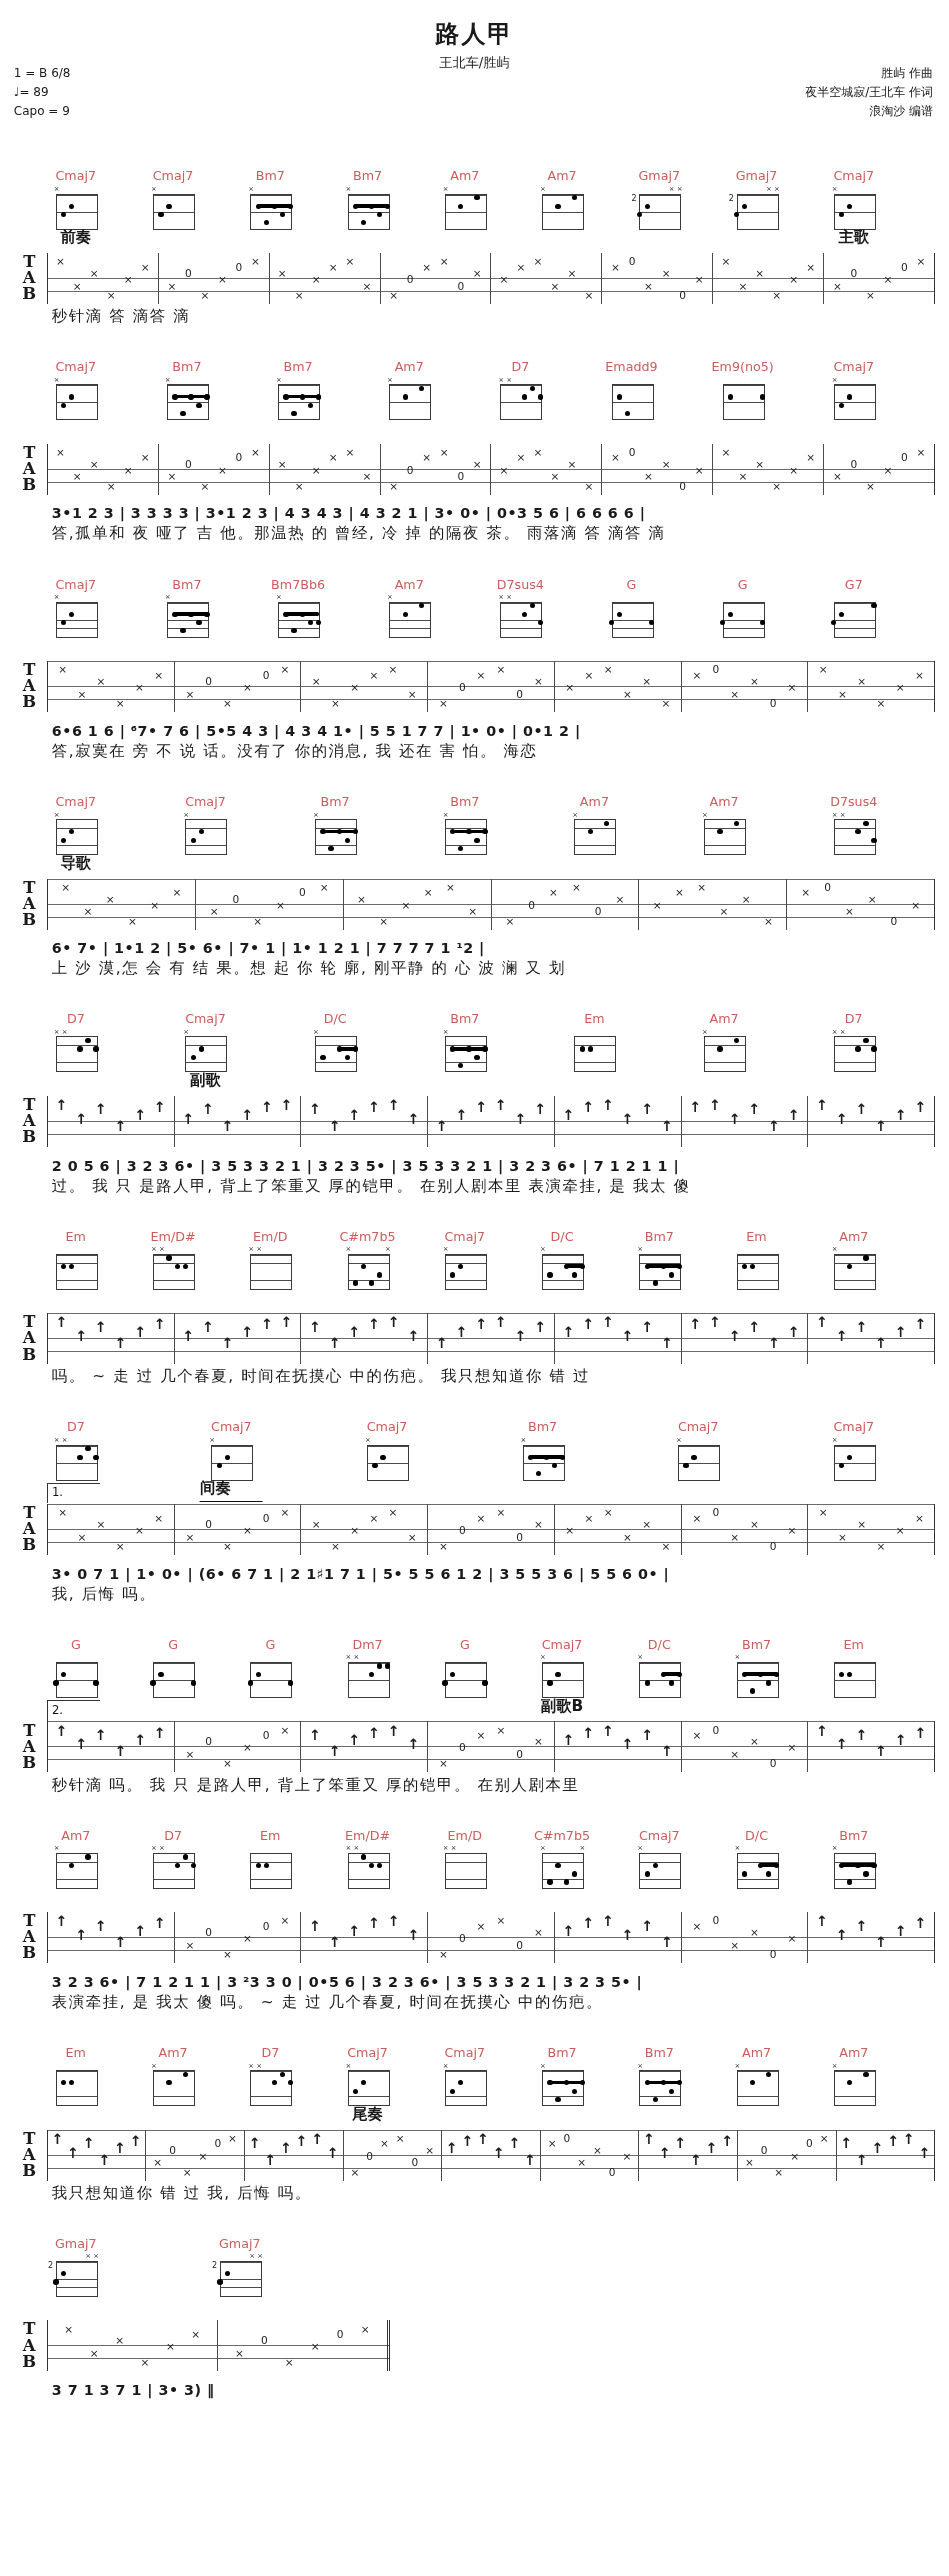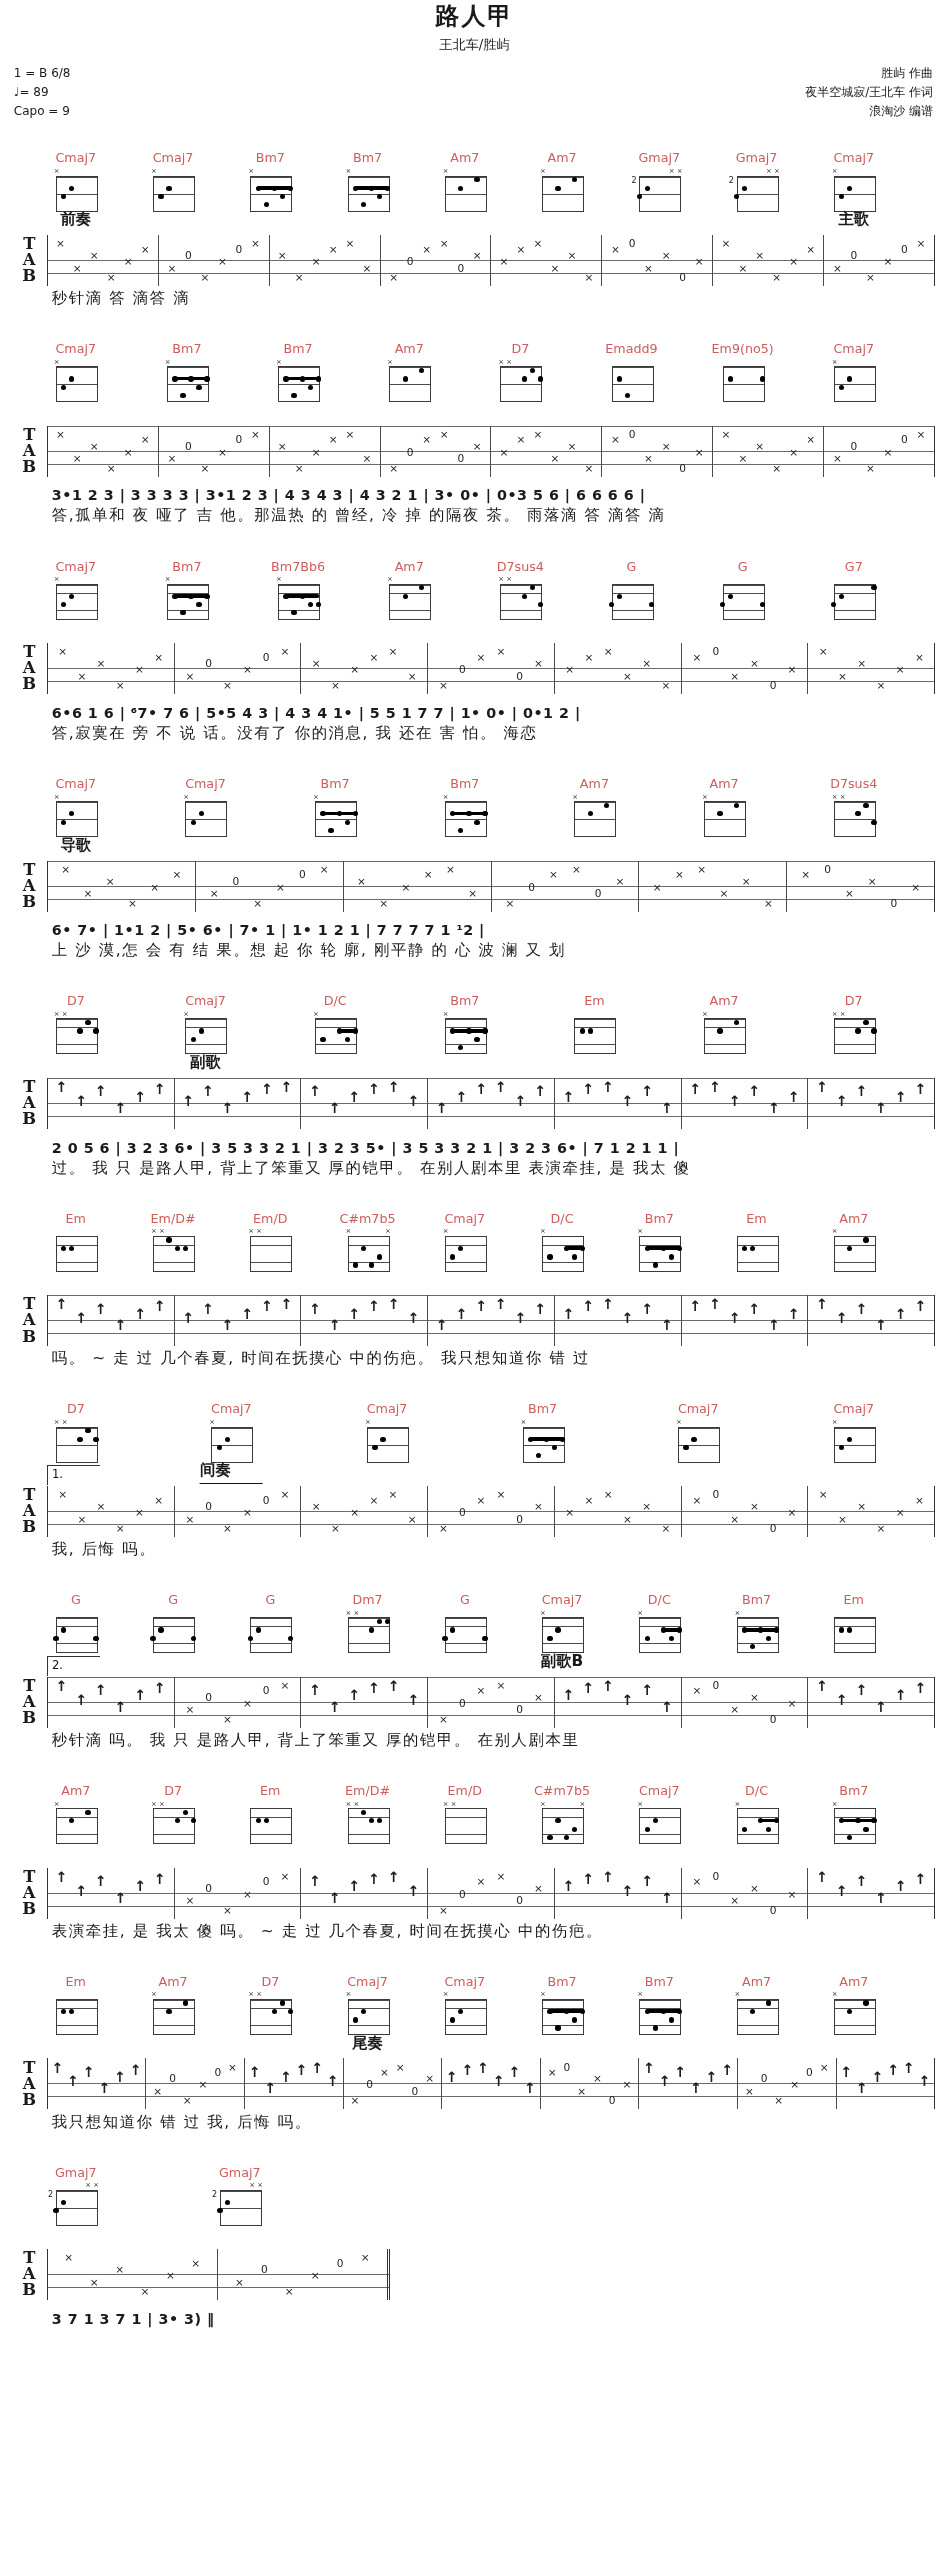--- a/index.html
+++ b/index.html
@@ -1,17 +1,17 @@
 <!DOCTYPE html>
 <html style="font-size:8.5px"><head>
 <meta charset="utf-8">
 <style>
   html,body{margin:0;padding:0;background:#fff}
   body{width:949px;font-family:"DejaVu Sans",sans-serif;color:#1a1a1a}
-  .header{position:relative;height:131px}
+  .header{position:relative;padding-top:18px;height:131px}
   .title{text-align:center;font-size:24px;font-weight:bold;letter-spacing:2.1px}
   .subtitle{text-align:center;font-size:13.2px;margin-top:4.2px}
   .meta-left{position:absolute;left:13.8px;top:64px;font-size:12px;line-height:1.6}
   .meta-right{position:absolute;right:16px;top:64px;font-size:12px;text-align:right;line-height:1.6}
   .system{position:relative;padding:0 13.8px;margin-bottom:12.7px}
   .chord-row{position:relative;display:flex;justify-content:space-between;width:836px;margin-left:33px;height:80px;align-items:flex-end}
   .chord-row.short{justify-content:flex-start;gap:106px}
   .chord{position:relative;display:flex;flex-direction:column;align-items:center;width:58px}
   .chord-name{color:#cd5c5c;font-size:12.7px;margin-bottom:1.6px;white-space:nowrap}
   .diagram{position:relative;width:41px;height:44px}
@@ -1078,20 +1078,21 @@
           <div class="measure">
             <span class="glyph" style="top: 3.2px;">×</span>
             <span class="glyph" style="top: 27.5px;">×</span>
             <span class="glyph" style="top: 15px;">×</span>
             <span class="glyph" style="top: 37px;">×</span>
             <span class="glyph" style="top: 21px;">×</span>
             <span class="glyph" style="top: 8.5px;">×</span>
           </div>
         </div>
       </div>
+      <div class="jianpu">3•  0 7 1 | 1•  0• | (6•  6 7 1 | 2  1♯1 7 1 | 5•  5 5 6 1 2 | 3  5 5 3 6 | 5  5 6 0• |</div>
       <div class="lyrics">我,  后悔  吗。</div>
     </div>
     <div class="system">
       <div class="chord-row">
         <div class="chord">
           <div class="chord-name">G</div>
           <div class="diagram">
             <div class="grid"></div>
             <div class="dot" style="left: -2.1px; top: 27px;"></div>
             <div class="dot" style="left: 5.8px; top: 18.5px;"></div>
@@ -1394,20 +1395,21 @@
           <div class="measure">
             <span class="glyph arrow" style="top: 2.1px;">↑</span>
             <span class="glyph arrow" style="top: 16px;">↑</span>
             <span class="glyph arrow" style="top: 6.4px;">↑</span>
             <span class="glyph arrow" style="top: 23px;">↑</span>
             <span class="glyph arrow" style="top: 11.6px;">↑</span>
             <span class="glyph arrow" style="top: 4.2px;">↑</span>
           </div>
         </div>
       </div>
+      <div class="jianpu">3 2 3 6• | 7  1 2 1 1 | 3 ²3 3 0 | 0•5 6 | 3 2 3 6• | 3 5 3 3 2 1 | 3 2 3 5• |</div>
       <div class="lyrics">表演牵挂,  是  我太  傻  吗。 ~  走  过  几个春夏,  时间在抚摸心  中的伤疤。</div>
     </div>
     <div class="system">
       <div class="chord-row">
         <div class="chord">
           <div class="chord-name">Em</div>
           <div class="diagram">
             <div class="grid"></div>
             <div class="dot" style="left: 5.8px; top: 18.5px;"></div>
             <div class="dot" style="left: 13.8px; top: 18.5px;"></div>

